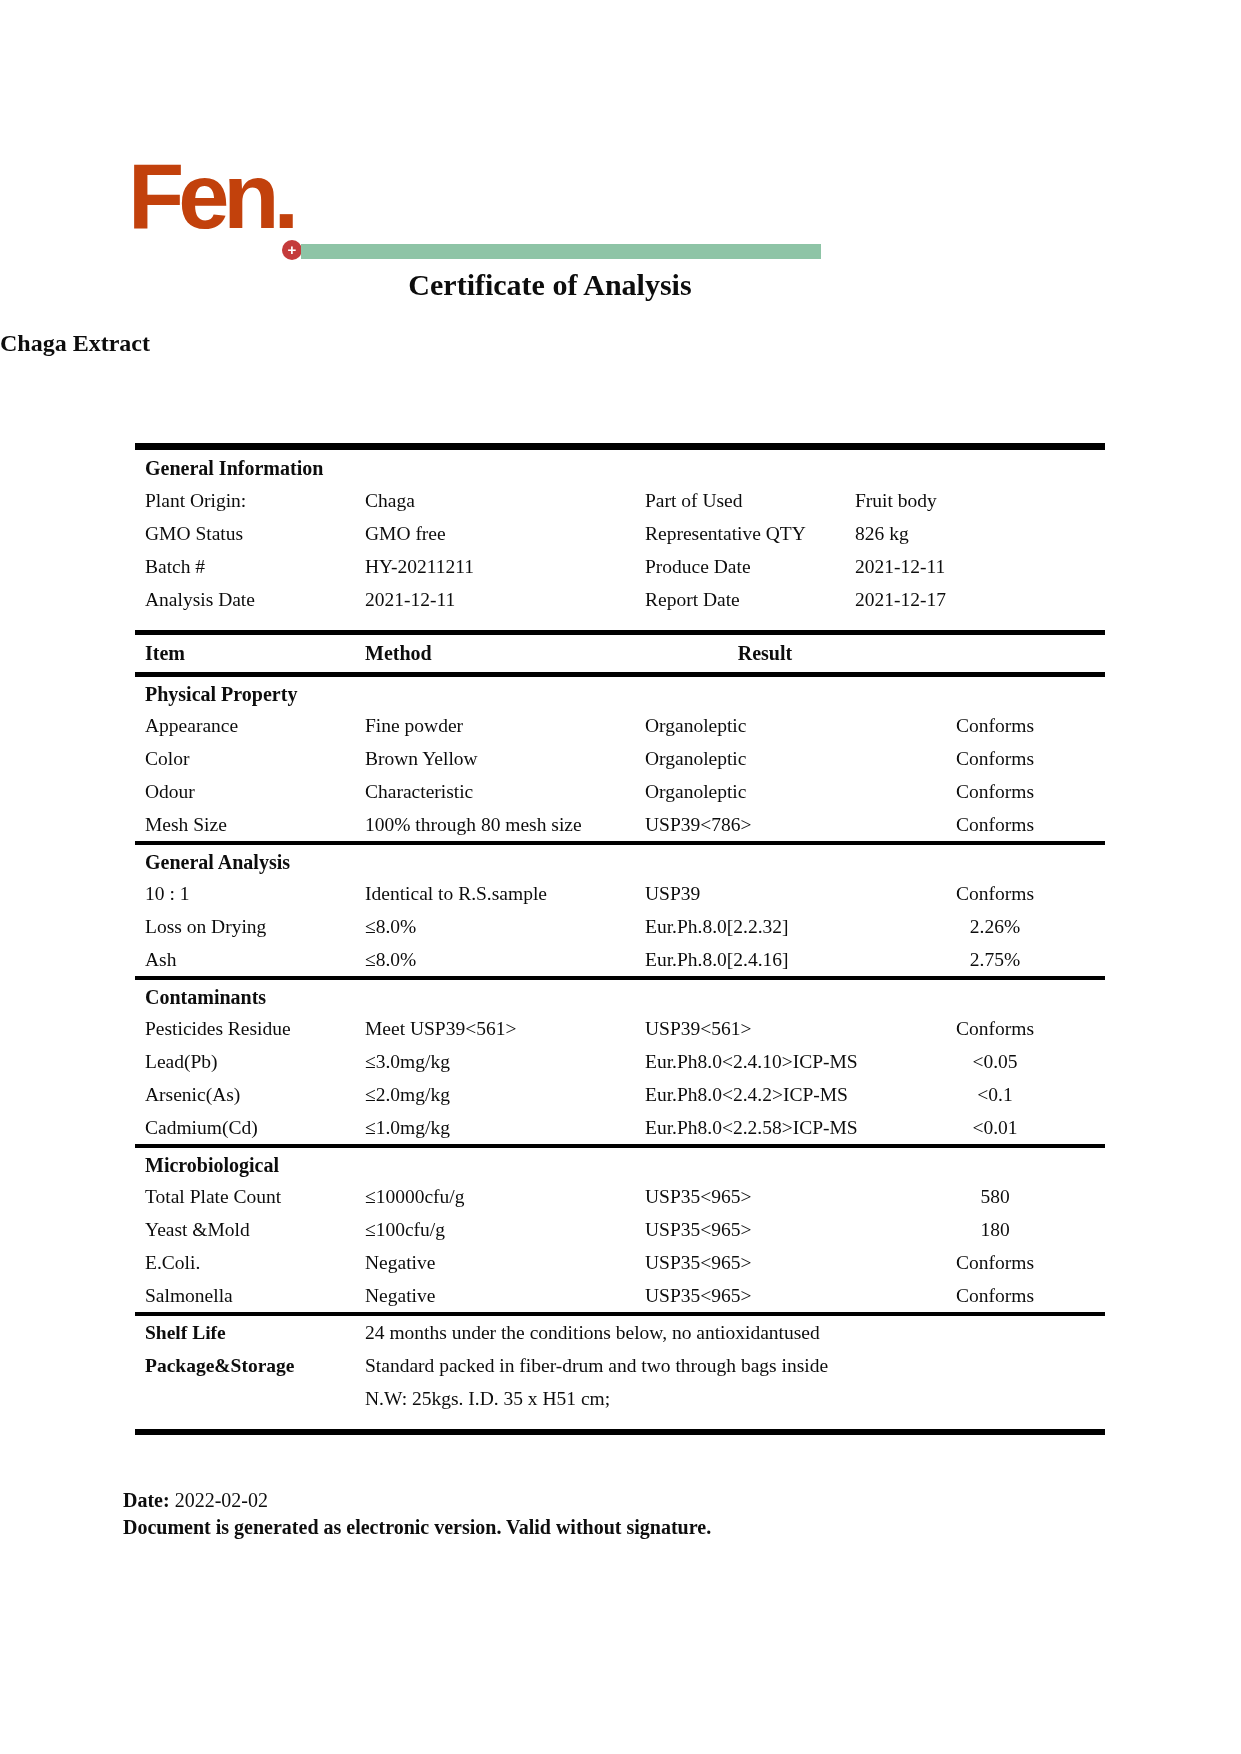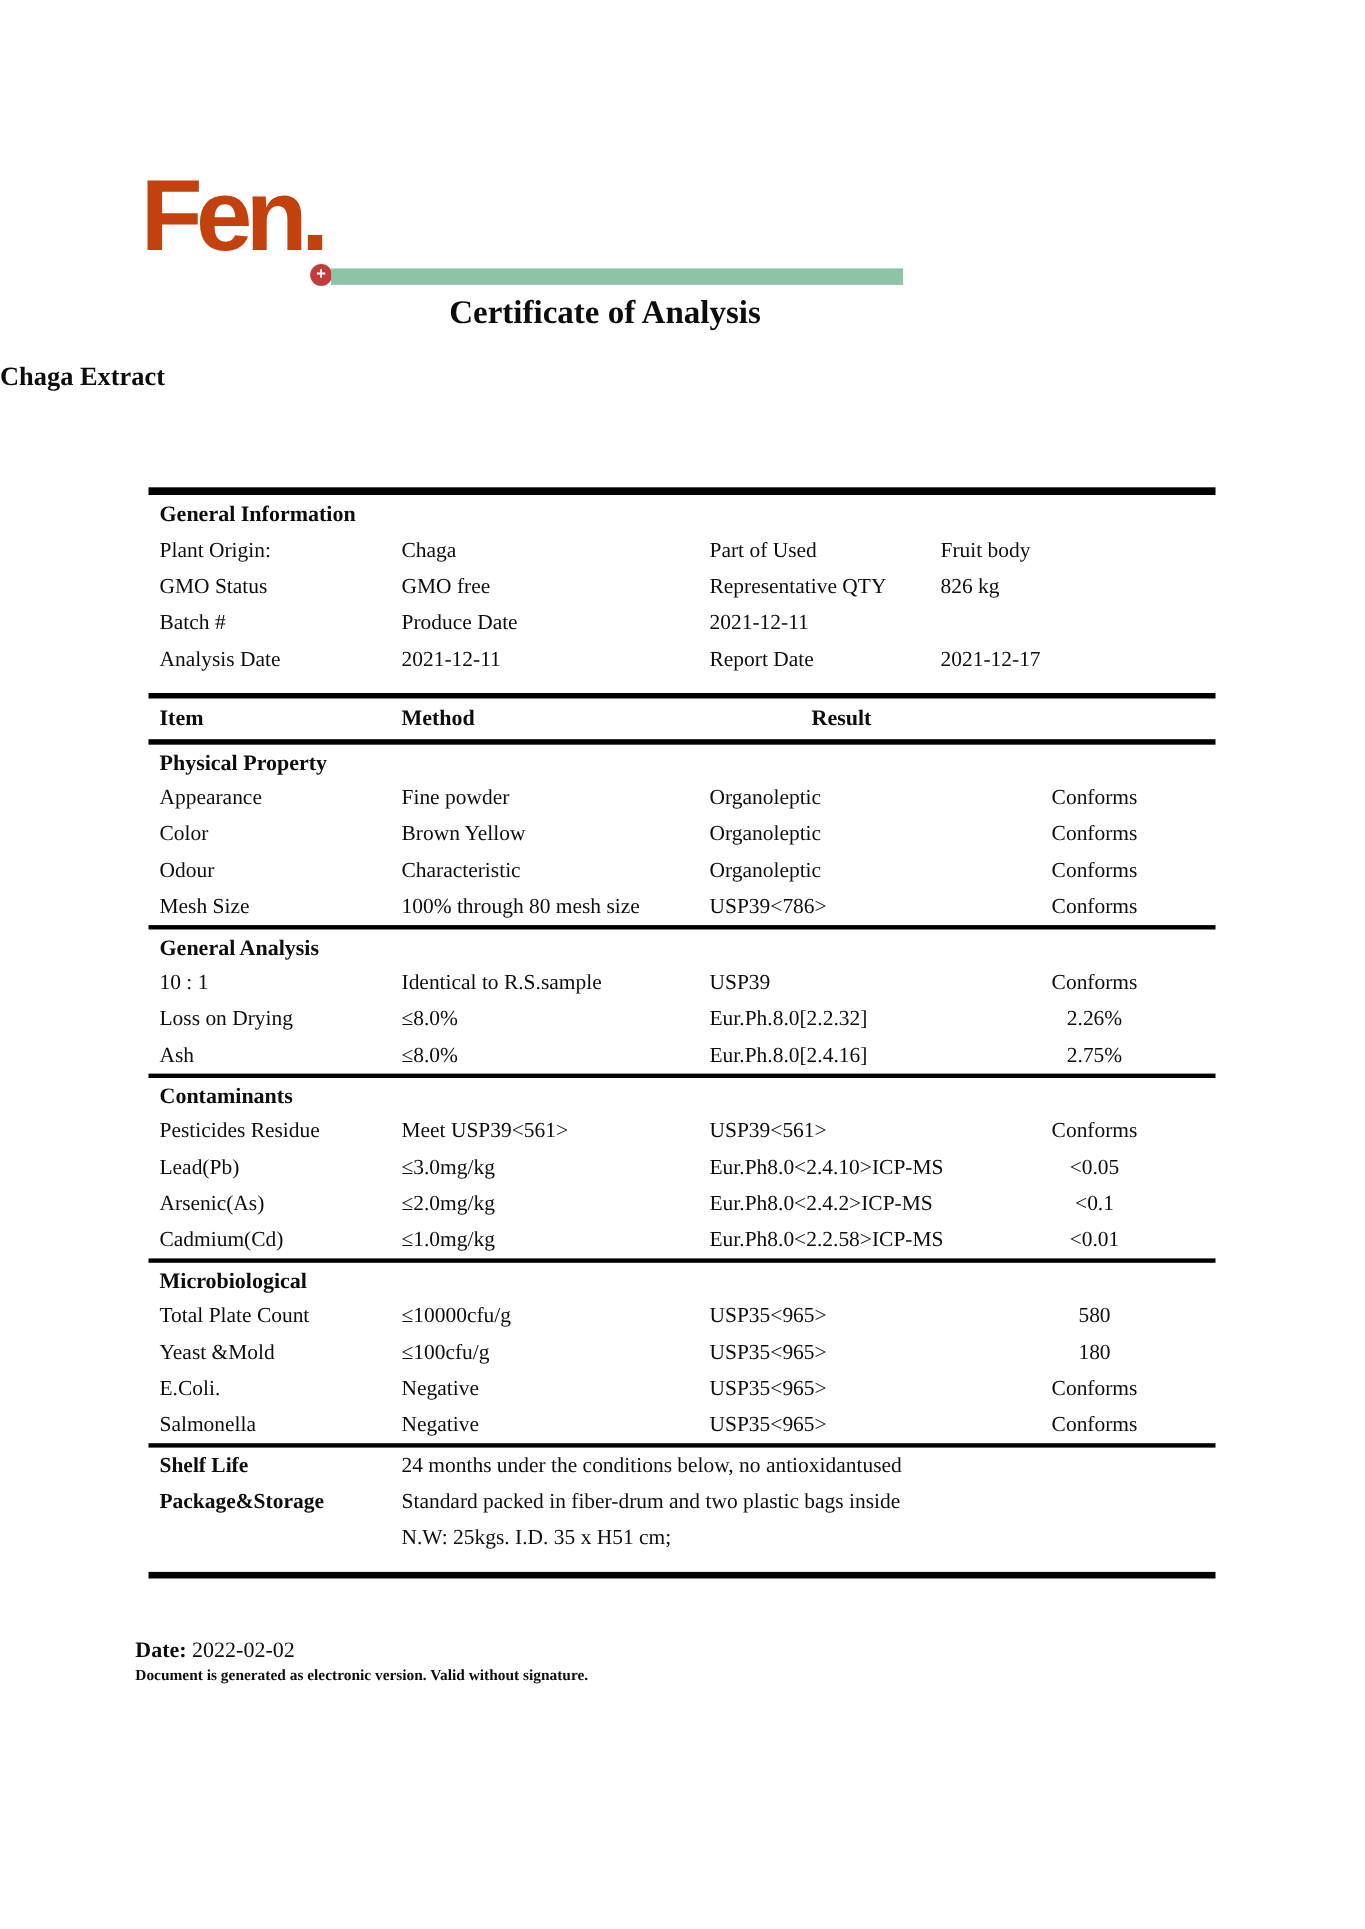--- a/index.html
+++ b/index.html
@@ -75,21 +75,21 @@
     display:grid;grid-template-columns:230px 1fr;
     height:33px;line-height:33px;
   }
   .storage-row .lab{font-weight:bold;padding-left:10px;}
   
   .footer-date{
     position:absolute;left:123px;top:1489px;font-size:20px;margin:0;
   }
   .footer-date .lab{font-weight:bold;}
   .footer-note{
-    position:absolute;left:123px;top:1516px;font-size:14px;font-weight:bold;margin:0;
+    position:absolute;left:123px;top:1516px;font-size:20px;font-weight:bold;margin:0;
   }
 </style>
 </head>
 <body>
 
 <div class="page">
 
   <div class="logo-text">Fen.</div>
   <div class="logo-plus" style="background: rgb(196, 59, 59);">+</div>
   <div class="logo-bar" style="background: rgb(142, 196, 166);"></div>
@@ -110,20 +110,21 @@
 
   <div class="gi-row">
     <div class="g1">GMO Status</div>
     <div class="g2">GMO free</div>
     <div class="g3">Representative QTY</div>
     <div class="g4">826 kg</div>
   </div>
 
   <div class="gi-row">
     <div class="g1">Batch #</div>
+    <div class="g2">HY-20211211</div>
     <div class="g3">Produce Date</div>
     <div class="g4">2021-12-11</div>
   </div>
 
   <div class="gi-row">
     <div class="g1">Analysis Date</div>
     <div class="g2">2021-12-11</div>
     <div class="g3">Report Date</div>
     <div class="g4">2021-12-17</div>
   </div>
@@ -264,21 +265,21 @@
       </div>
 
     <div class="storage-block">
   <div class="storage-row">
     <div class="lab">Shelf Life</div>
     <div class="txt">24 months under the conditions below, no antioxidantused</div>
   </div>
 
   <div class="storage-row">
     <div class="lab">Package&amp;Storage</div>
-    <div class="txt">Standard packed in fiber-drum and two plastic bags inside</div>
+    <div class="txt">Standard packed in fiber-drum and two through bags inside</div>
   </div>
 
   <div class="storage-row">
     <div class="lab"></div>
     <div class="txt">N.W: 25kgs. I.D. 35 x H51 cm;</div>
   </div>
 </div>
   </div>
 
   <p class="footer-date"><span class="lab">Date:</span><span> 2022-02-02</span></p>

